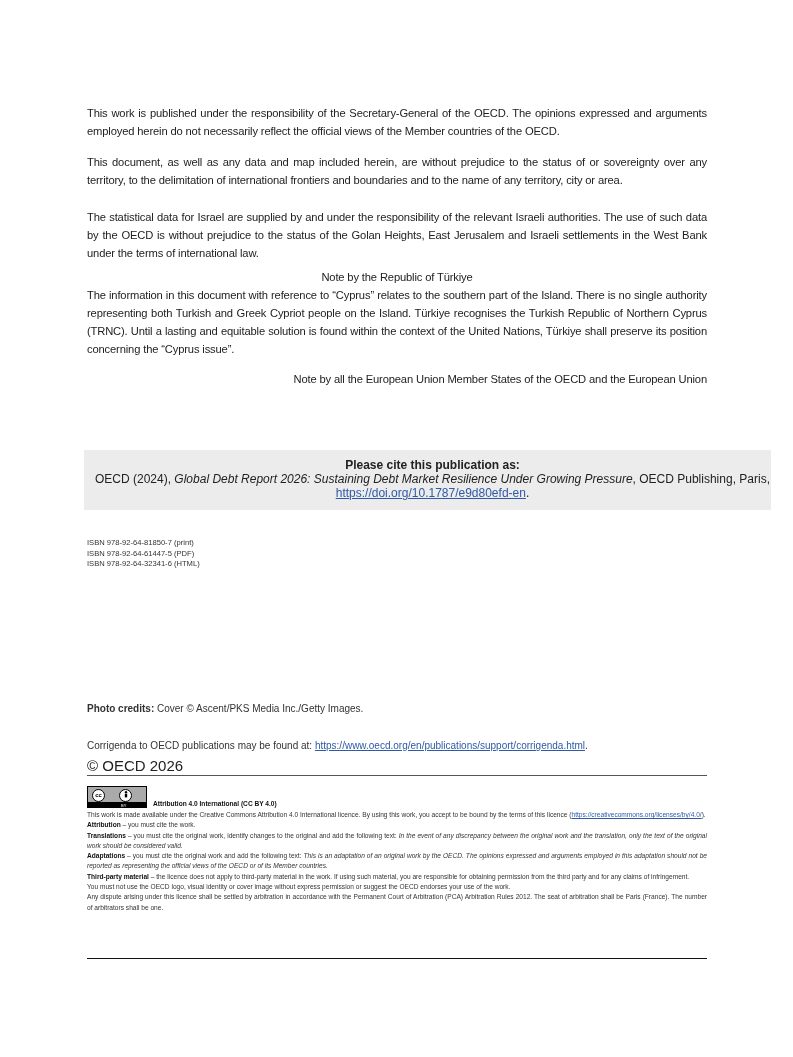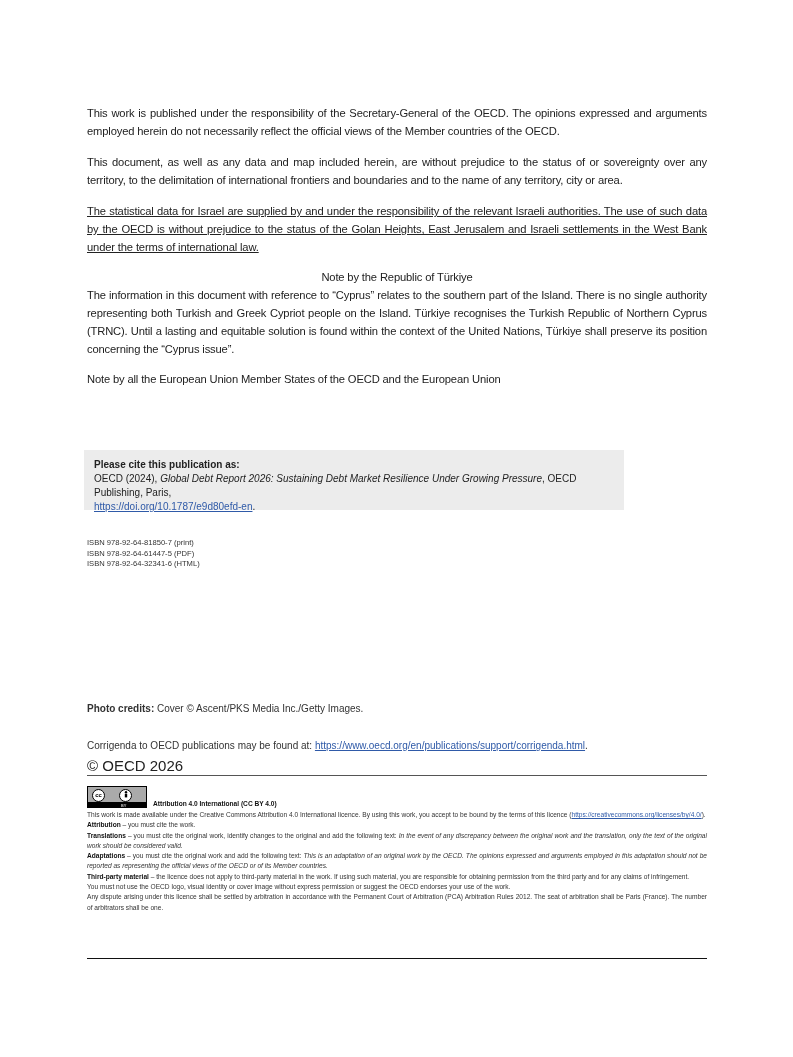--- a/index.html
+++ b/index.html
@@ -2,22 +2,22 @@
 <html><head>
 <meta charset="utf-8">
 <style>
   html, body { margin: 0; padding: 0; background: #ffffff; }
   body { width: 793px; height: 1057px; position: relative; overflow: hidden;
          font-family: "Liberation Sans", sans-serif; color: #222; }
   .page { position: absolute; left: 87px; top: 0; width: 620px; }
   .para { position: absolute; left: 0; width: 620px; font-size: 11.2px; line-height: 18px;
           text-align: justify; color: #222; letter-spacing: -0.15px; }
   .para p { margin: 0; }
-  .cite-box { position: absolute; left: -3px; width: 540px; top: 450px; height: 60px;
-              background: #ececec; padding: 8px 0 0 10px; box-sizing: border-box; font-size: 10px; line-height: 14px; }
+  .cite-box { position: absolute; left: -3px; width: 687px; top: 450px; height: 60px;
+              background: #ececec; padding: 8px 0 0 10px; box-sizing: border-box; font-size: 12px; line-height: 14px; text-align: center; }
   .cite-box .title { font-weight: bold; }
   a, .link { color: #2f5aa8; text-decoration: underline; }
   .isbn { position: absolute; left: 0; top: 538px; font-size: 7.6px; line-height: 10.5px; color: #333; }
   .small { position: absolute; left: 0; font-size: 10px; line-height: 11px; color: #333; }
   .copy { position: absolute; left: 0; top: 757px; font-size: 15px; color: #222; }
   .rule { position: absolute; left: 0; width: 620px; border-top: 1px solid #555; }
   .cc-row { position: absolute; left: 0; top: 784px; height: 24px; display: flex; align-items: flex-end; }
   .cc-badge { width: 60px; height: 22px; background: #aaa; border: 1px solid #000; box-sizing: border-box; position: relative; }
   .cc-badge .strip { position: absolute; left: 0; right: 0; bottom: 0; height: 5px; background: #000; }
   .cc-circle { position: absolute; top: 2px; width: 13px; height: 13px; border-radius: 50%; background: #fff; border: 1.5px solid #000; box-sizing: border-box;
@@ -34,31 +34,31 @@
 <div class="page">
 
   <div class="para" style="top:104px;">
     <p>This work is published under the responsibility of the Secretary-General of the OECD. The opinions expressed and arguments employed herein do not necessarily reflect the official views of the Member countries of the OECD.</p>
   </div>
 
   <div class="para" style="top:153px;">
     <p>This document, as well as any data and map included herein, are without prejudice to the status of or sovereignty over any territory, to the delimitation of international frontiers and boundaries and to the name of any territory, city or area.</p>
   </div>
 
-  <div class="para" style="top:202px;text-decoration:underline;">
+  <div class="para" style="top:208px;">
     <p>The statistical data for Israel are supplied by and under the responsibility of the relevant Israeli authorities. The use of such data by the OECD is without prejudice to the status of the Golan Heights, East Jerusalem and Israeli settlements in the West Bank under the terms of international law.</p>
   </div>
 
   <div class="para" style="top:268px;">
     <p style="text-align:center;">Note by the Republic of Türkiye</p>
     <p>The information in this document with reference to “Cyprus” relates to the southern part of the Island. There is no single authority representing both Turkish and Greek Cypriot people on the Island. Türkiye recognises the Turkish Republic of Northern Cyprus (TRNC). Until a lasting and equitable solution is found within the context of the United Nations, Türkiye shall preserve its position concerning the “Cyprus issue”.</p>
   </div>
 
   <div class="para" style="top:370px;">
-    <p style="text-align:left;">Note by all the European Union Member States of the OECD and the European Union</p>
+    <p style="text-align:right;">Note by all the European Union Member States of the OECD and the European Union</p>
   </div>
 
   <div class="cite-box">
     <div class="title">Please cite this publication as:</div>
     <div>
       <span>OECD (2024), </span><i>Global Debt Report 2026: Sustaining Debt Market Resilience Under Growing Pressure</i><span>, OECD Publishing, Paris,</span><br>
       <a class="link">https://doi.org/10.1787/e9d80efd-en</a><span>.</span>
     </div>
   </div>
 

